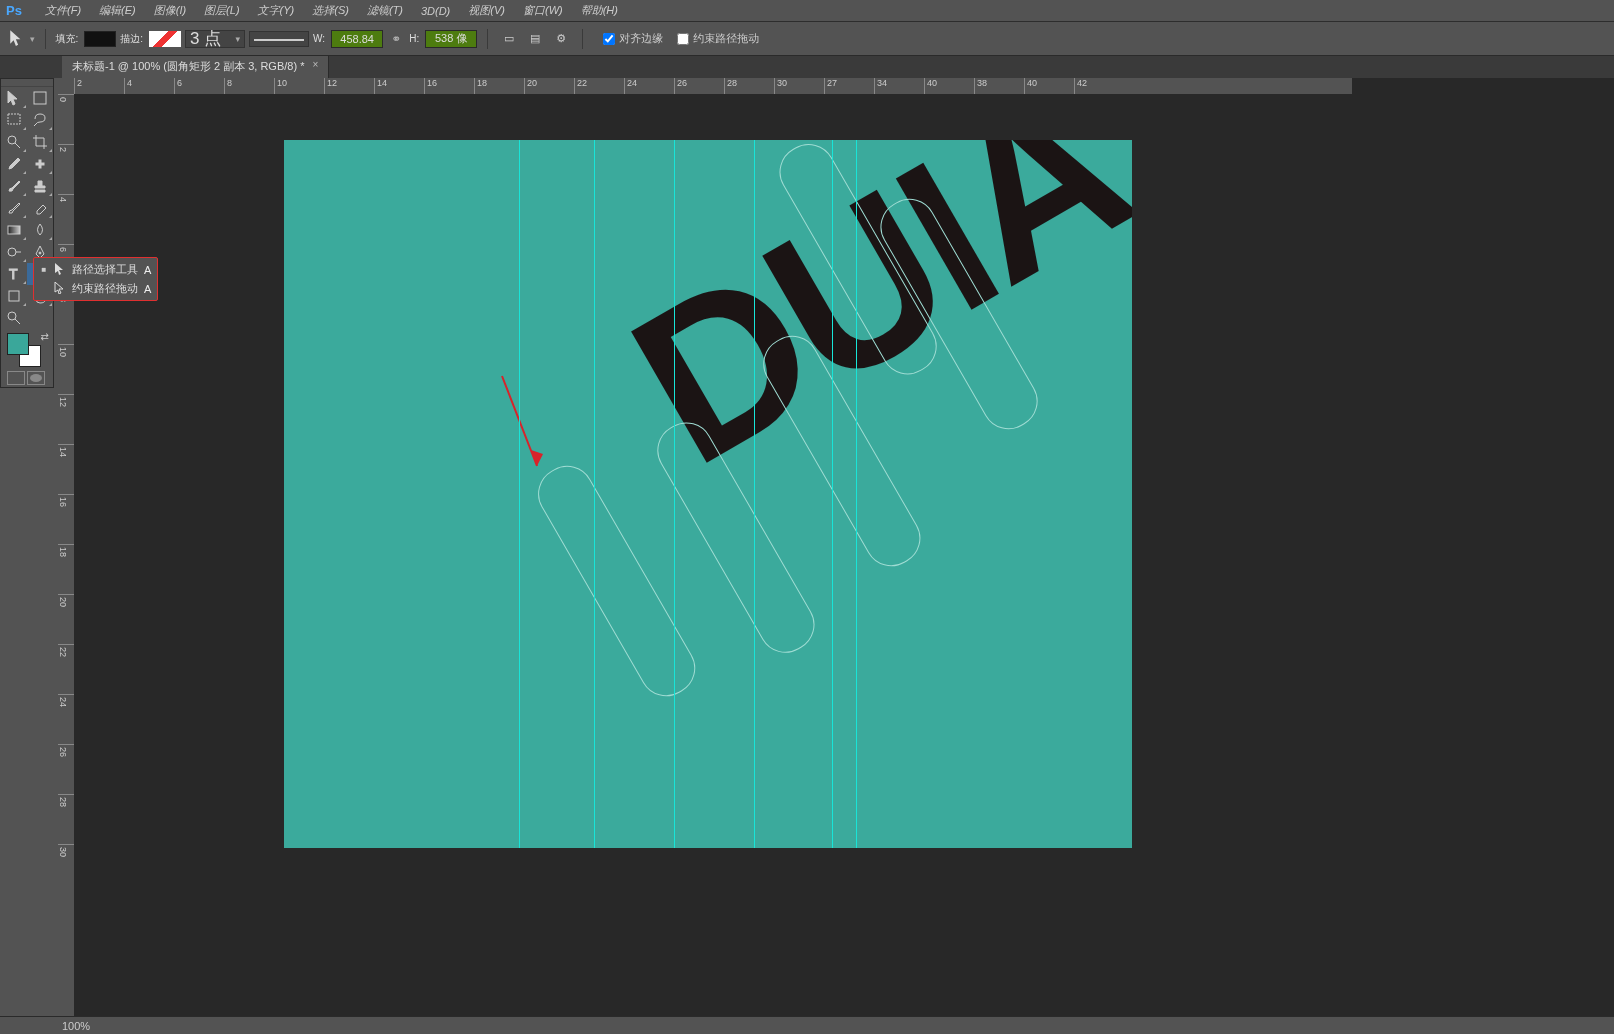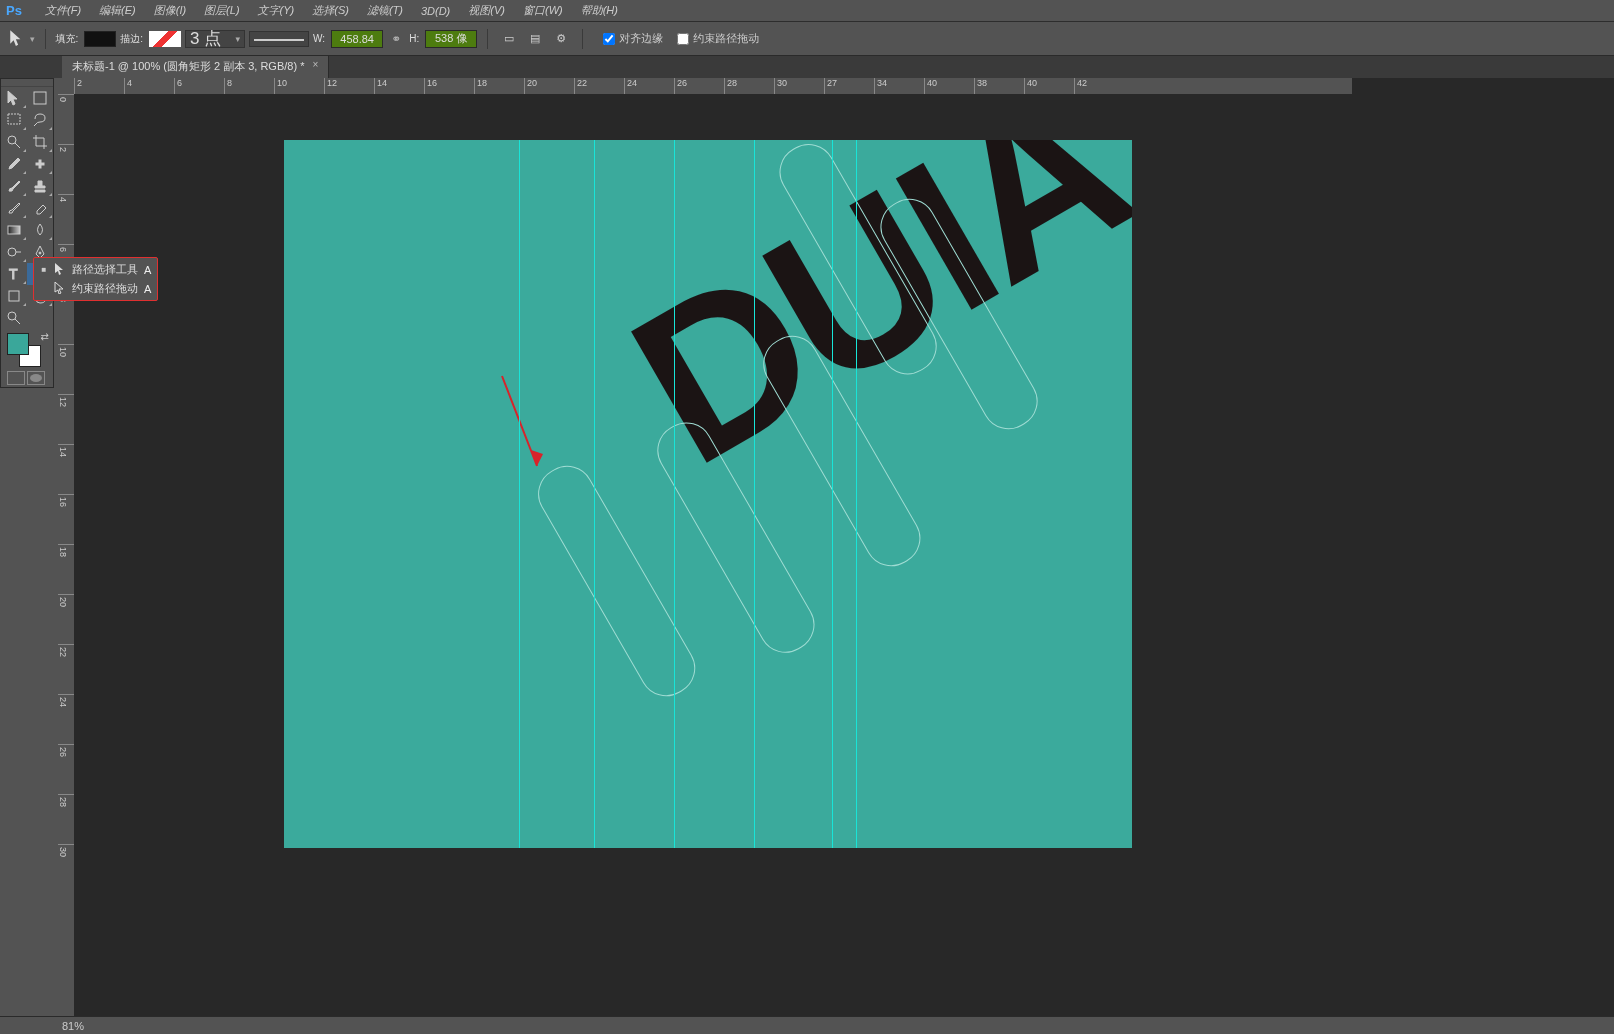--- a/index.html
+++ b/index.html
@@ -531,14 +531,14 @@
         <div class="guide" style="left: 470px;"></div>
         <div class="guide" style="left: 548px;"></div>
         <div class="guide" style="left: 572px;"></div>
       </div>
   </div>
 </div>
 
 <div class="right-strip"></div>
 
 <div class="status-bar">
-  <span>81%</span>
+  <span>100%</span>
 </div>
 
 </body></html>

